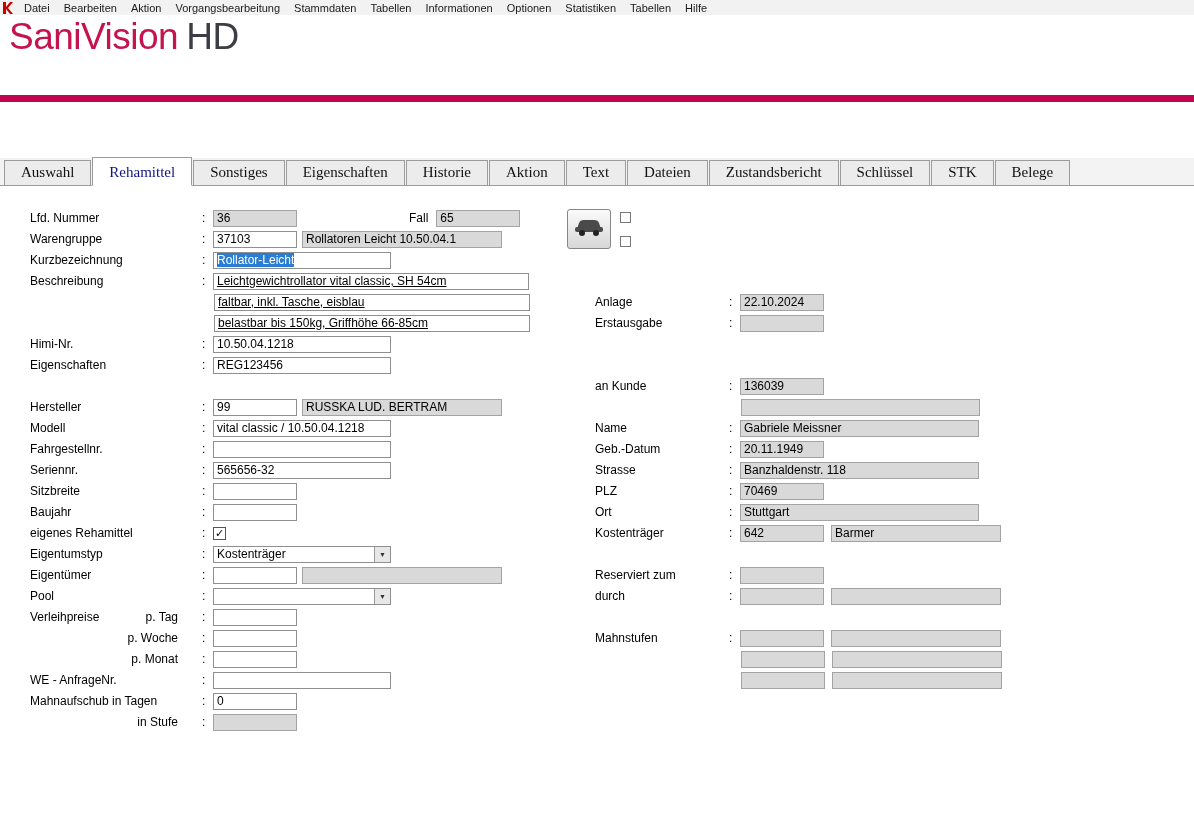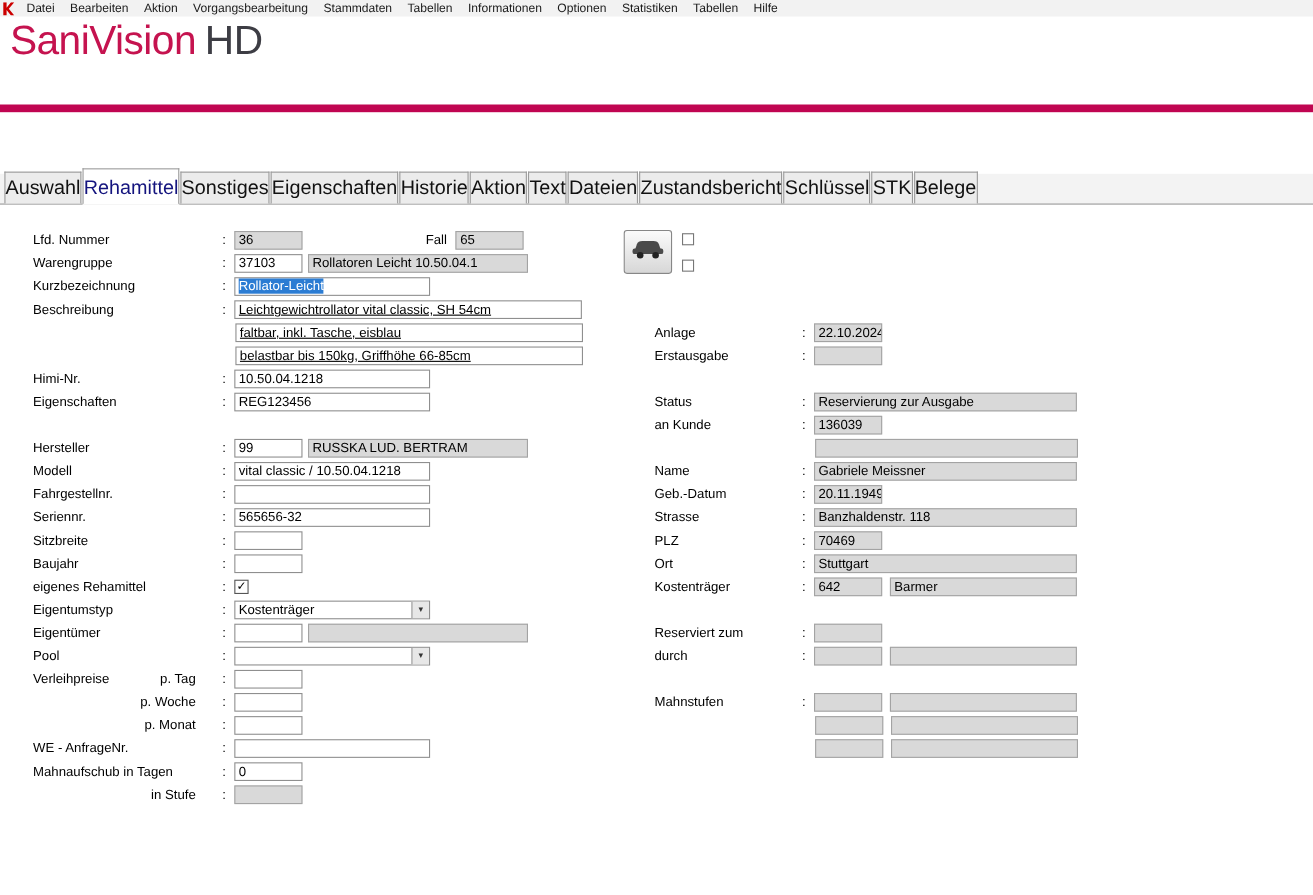--- a/index.html
+++ b/index.html
@@ -17,39 +17,39 @@
   .logo { position:absolute; top:16px; left:9px; font-size:37px; letter-spacing:-0.5px; white-space:nowrap; }
   .logo .p1 { color:#c5134f; }
   .logo .p2 { color:#3d3d44; margin-left:8px; }
 
   .accentbar { position:absolute; top:95px; left:0; width:100%; height:7px; background:#c00551; }
 
   
   .tabs { position:absolute; top:158px; left:0; width:100%; height:28px; background:#f3f3f3;
           border-bottom:1px solid #9b9b9b; display:flex; align-items:flex-end; padding-left:4px; }
   .tab { border:1px solid #9b9b9b; border-bottom:none; background:#ececec; color:#111;
-         font-size:18px; padding:3px 0 4px; margin-right:1px; white-space:nowrap; cursor:default; }
+         font-size:15px; padding:3px 16px 4px; margin-right:1px; white-space:nowrap; cursor:default;font-family:Liberation Serif, serif; }
   .tab.active { background:#ffffff; color:#14147e; padding-top:6px; margin-bottom:-1px; border-bottom:1px solid #fff; z-index:2; }
 
   
   .row { position:absolute; display:flex; align-items:center; height:18px; font-size:12px; color:#000; white-space:nowrap; }
   .row.l { left:30px; }
   .row.r { left:595px; }
   .l > .lbl { width:172px; flex:none; }
   .r > .lbl { width:134px; flex:none; }
   .lbl.ra { text-align:right; }
   .lbl.split { display:flex; justify-content:space-between; padding-right:24px; }
   .colon { width:11px; flex:none; }
   .colon::before { content:":"; }
 
   .fld { height:17px; border:1px solid #8f8f8f; background:#fff; font-family:inherit; font-size:12px;
          color:#000; padding:0 3px; line-height:15px; overflow:hidden; flex:none; }
   div.fld { line-height:15px; }
   .fld.ro { background:#d9d9d9; border-color:#a3a3a3; }
-  .w82 { width:62px; } .w150 { width:170px; } .w178 { width:178px; }
+  .w82 { width:84px; } .w150 { width:170px; } .w178 { width:178px; }
   .w220 { width:200px; } .w239 { width:239px; } .w307 { width:316px;text-decoration:underline; }
   .gap5 { margin-left:5px; } .gap7 { margin-left:7px; }
 
   .sel { background:#2b7cd3; color:#fff; }
 
   
   .combo { display:flex; width:178px; height:17px; border:1px solid #8f8f8f; background:#fff; flex:none; cursor:default; }
   .combo .val { flex:1; padding:0 3px; font-size:12px; line-height:15px; overflow:hidden; }
   .combo .btn { width:16px; flex:none; background:#e7e7e7; border-left:1px solid #9b9b9b;
                 display:flex; align-items:center; justify-content:center; font-size:7px; color:#333; }
@@ -280,25 +280,20 @@
       <span class="colon"></span>
     <div class="fld ro w82">22.10.2024</div>
   </div>
 
   <div class="row r" style="top:314px">
     <span class="lbl">Erstausgabe</span>
       <span class="colon"></span>
     <div class="fld ro w82"></div>
   </div>
 
-  <div class="row r" style="top:356px">
-    <span class="lbl">Status</span>
-      <span class="colon"></span>
-    <div class="fld ro w239">Reservierung zur Ausgabe</div>
-  </div>
 
   <div class="row r" style="top:377px">
     <span class="lbl">an Kunde</span>
       <span class="colon"></span>
     <div class="fld ro w82">136039</div>
   </div>
   <div class="row" style="top:398px;left:741px">
     <div class="fld ro w239"></div>
   </div>
 

